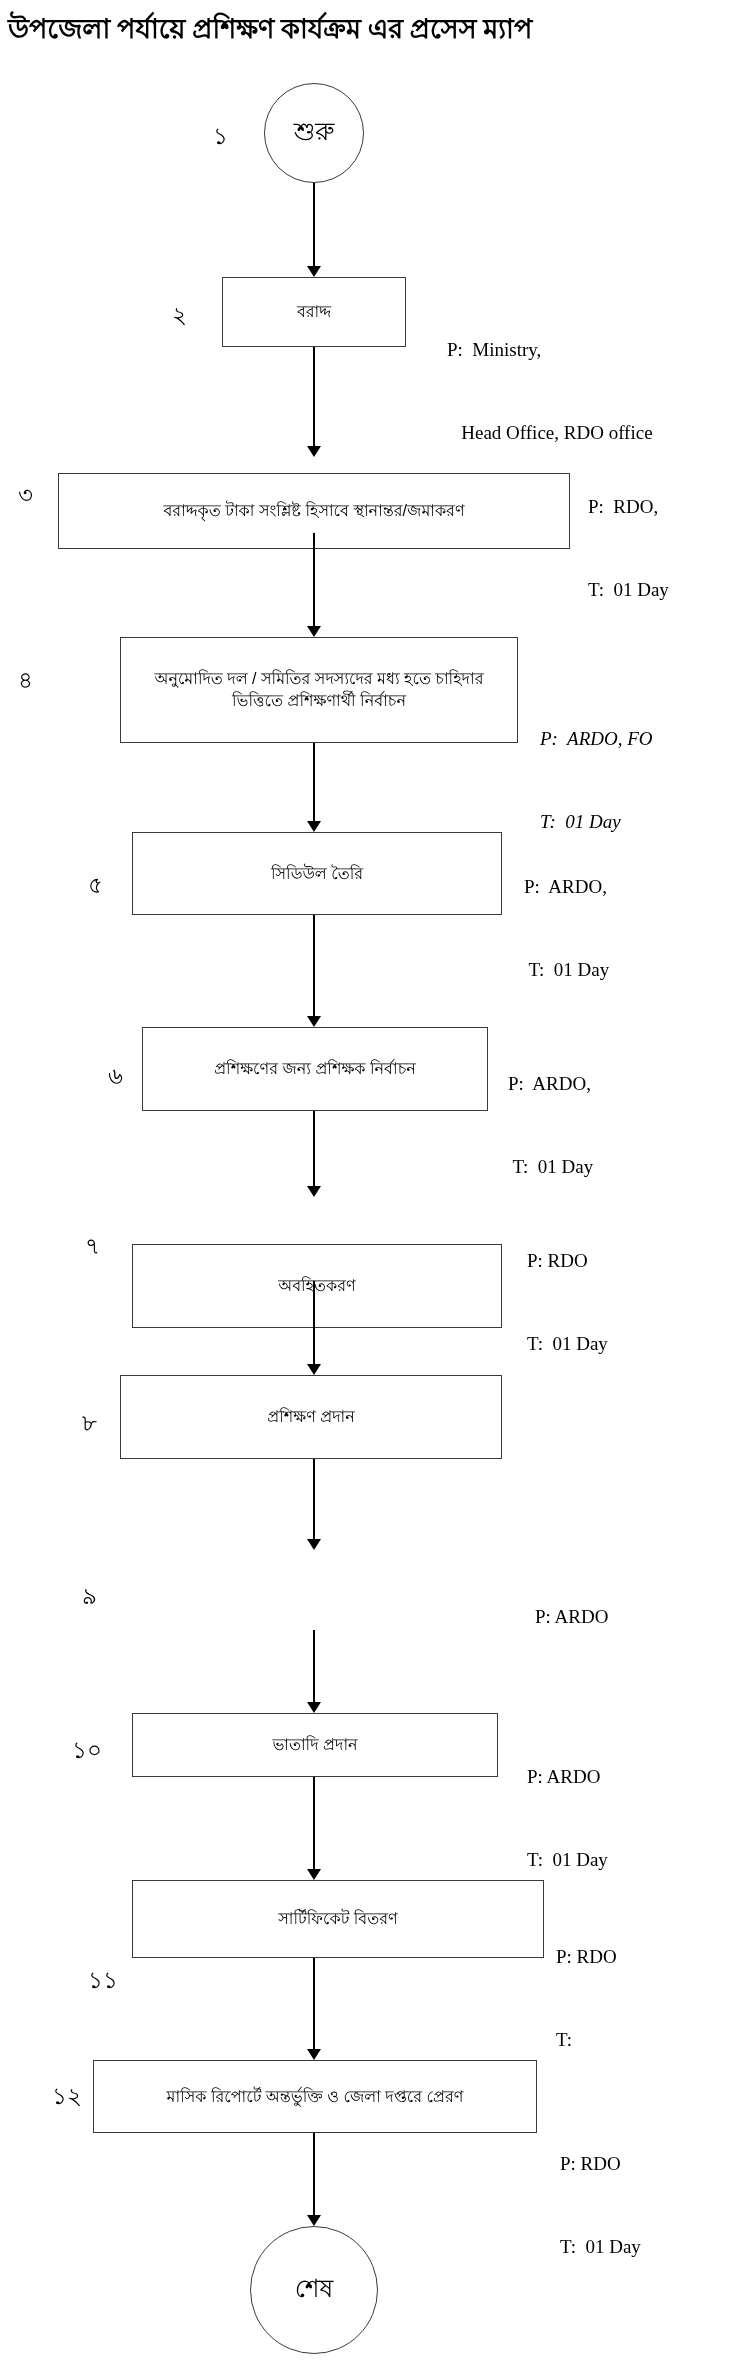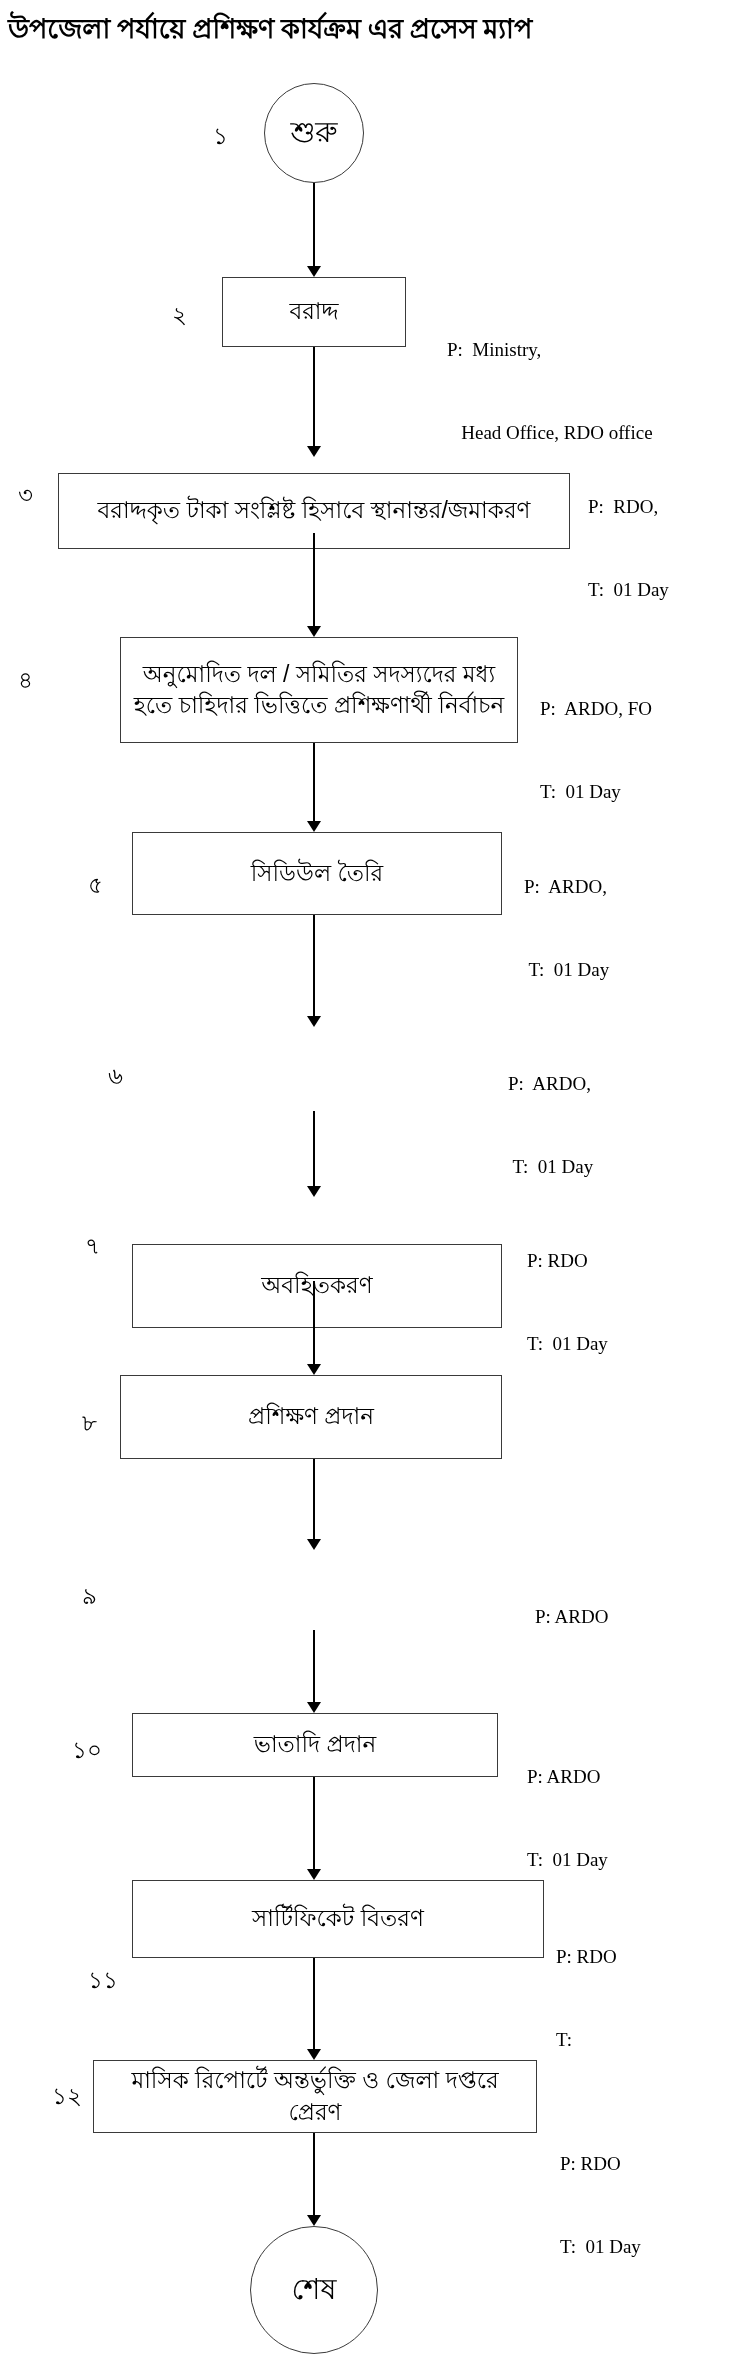--- a/index.html
+++ b/index.html
@@ -24,33 +24,33 @@
     white-space:nowrap;
   }
   .box {
     position:absolute;
     border:1px solid #3a3a3a;
     background:#fff;
     display:flex;
     align-items:center;
     justify-content:center;
     text-align:center;
-    font-size:23px;
+    font-size:16px;
     line-height:1.35;
     padding:4px 12px;
   }
   .circle {
     position:absolute;
     border:1px solid #3a3a3a;
     border-radius:50%;
     background:#fff;
     display:flex;
     align-items:center;
     justify-content:center;
-    font-size:29px;
+    font-size:25px;
   }
   .num {
     position:absolute;
     font-size:23px;
   }
   .annot {
     position:absolute;
     font-size:19px;
     line-height:1.45;
     white-space:pre;
@@ -107,39 +107,42 @@
     <div>P:  RDO,</div>
     <div>T:  01 Day</div>
   </div>
 
   <div class="arrow" style="left:307px; top:533px; height:104px;"></div>
 
   <div class="num" style="left:18px; top:662px;">৪</div>
   <div class="box" style="left:120px; top:637px; width:398px; height:106px;">
     <span>অনুমোদিত দল / সমিতির সদস্যদের মধ্য হতে চাহিদার ভিত্তিতে প্রশিক্ষণার্থী নির্বাচন</span>
   </div>
-  <div class="annot" style="left:540px; top:640px;">
+  <div class="annot" style="left:540px; top:670px;font-style:italic;">
     <div>P:  ARDO, FO</div>
     <div>T:  01 Day</div>
   </div>
 
   <div class="arrow" style="left:307px; top:743px; height:89px;"></div>
 
   <div class="num" style="left:88px; top:867px;">৫</div>
   <div class="box" style="left:132px; top:832px; width:370px; height:83px;">
     <span>সিডিউল তৈরি</span>
   </div>
   <div class="annot" style="left:524px; top:818px;">
     <div>P:  ARDO,</div>
     <div> T:  01 Day</div>
   </div>
 
   <div class="arrow" style="left:307px; top:915px; height:112px;"></div>
 
   <div class="num" style="left:108px; top:1058px;">৬</div>
+  <div class="box" style="left:142px; top:1027px; width:346px; height:84px;">
+    <span>প্রশিক্ষণের জন্য প্রশিক্ষক নির্বাচন</span>
+  </div>
   <div class="annot" style="left:508px; top:1015px;">
     <div>P:  ARDO,</div>
     <div> T:  01 Day</div>
   </div>
 
   <div class="arrow" style="left:307px; top:1111px; height:86px;"></div>
 
   <div class="num" style="left:85px; top:1228px;">৭</div>
   <div class="box" style="left:132px; top:1197px; width:370px; height:84px;margin-top:47px;">
     <span>অবহিতকরণ</span>

